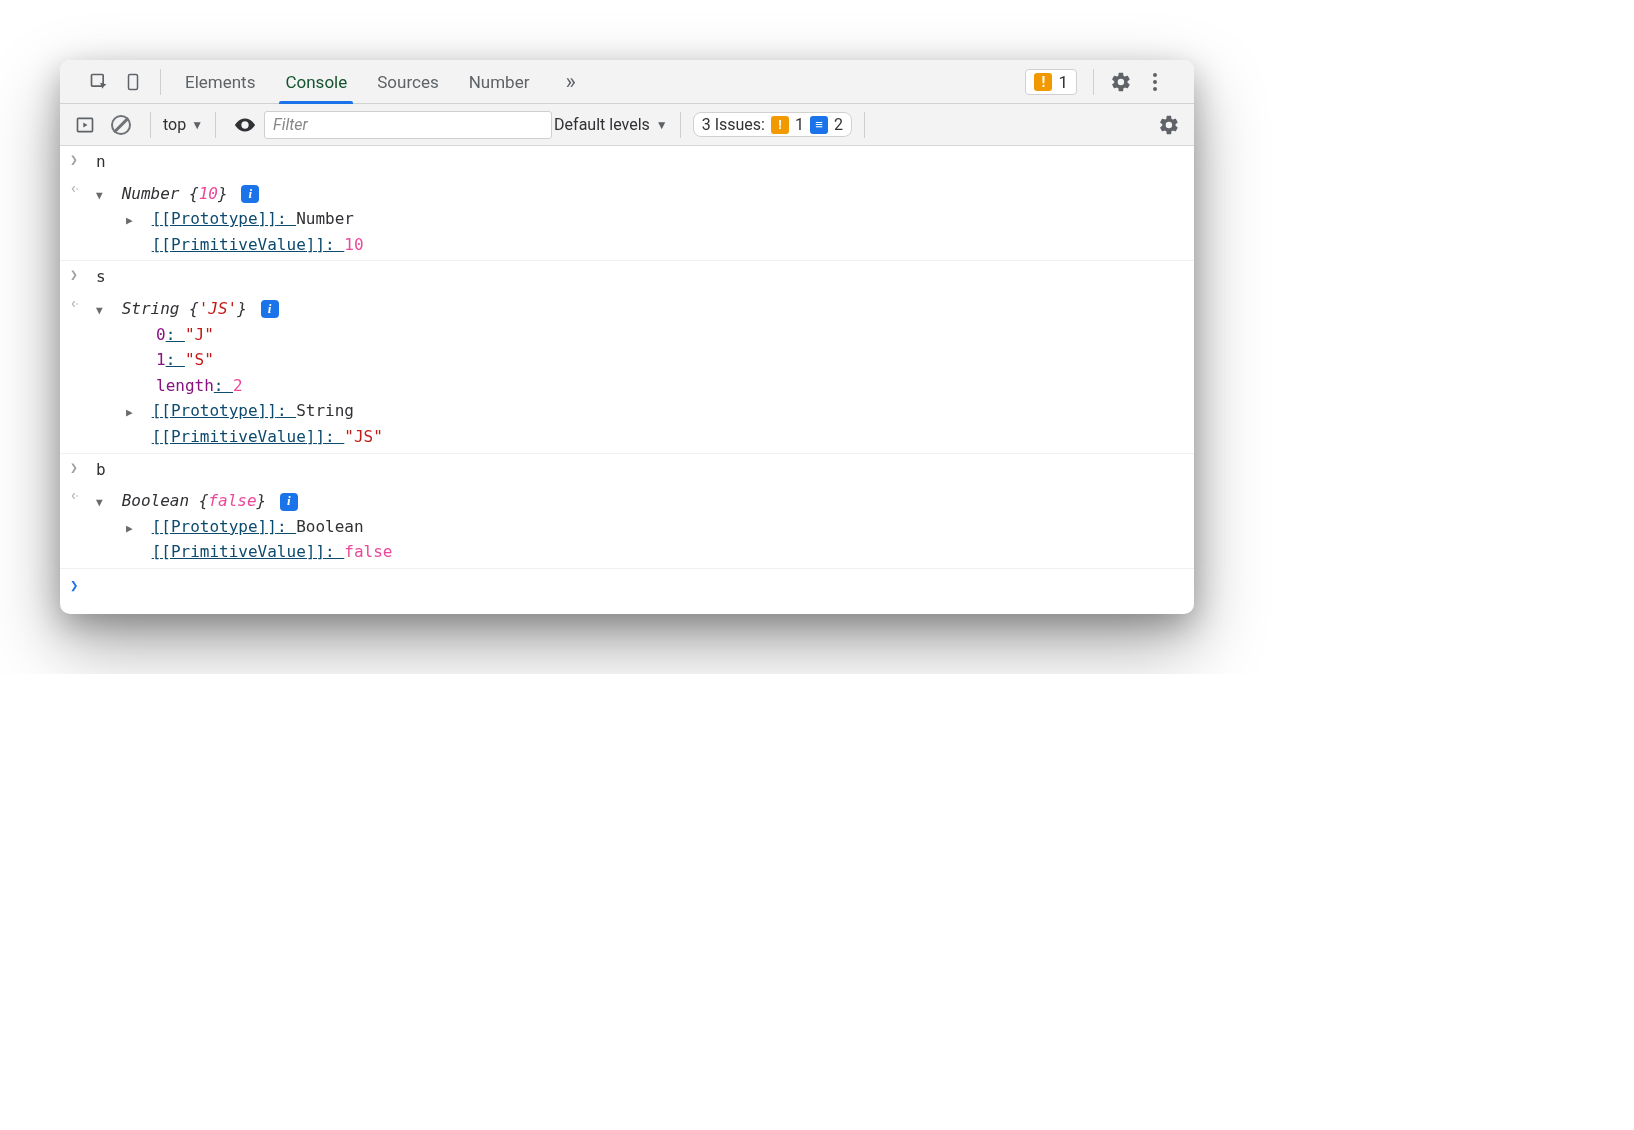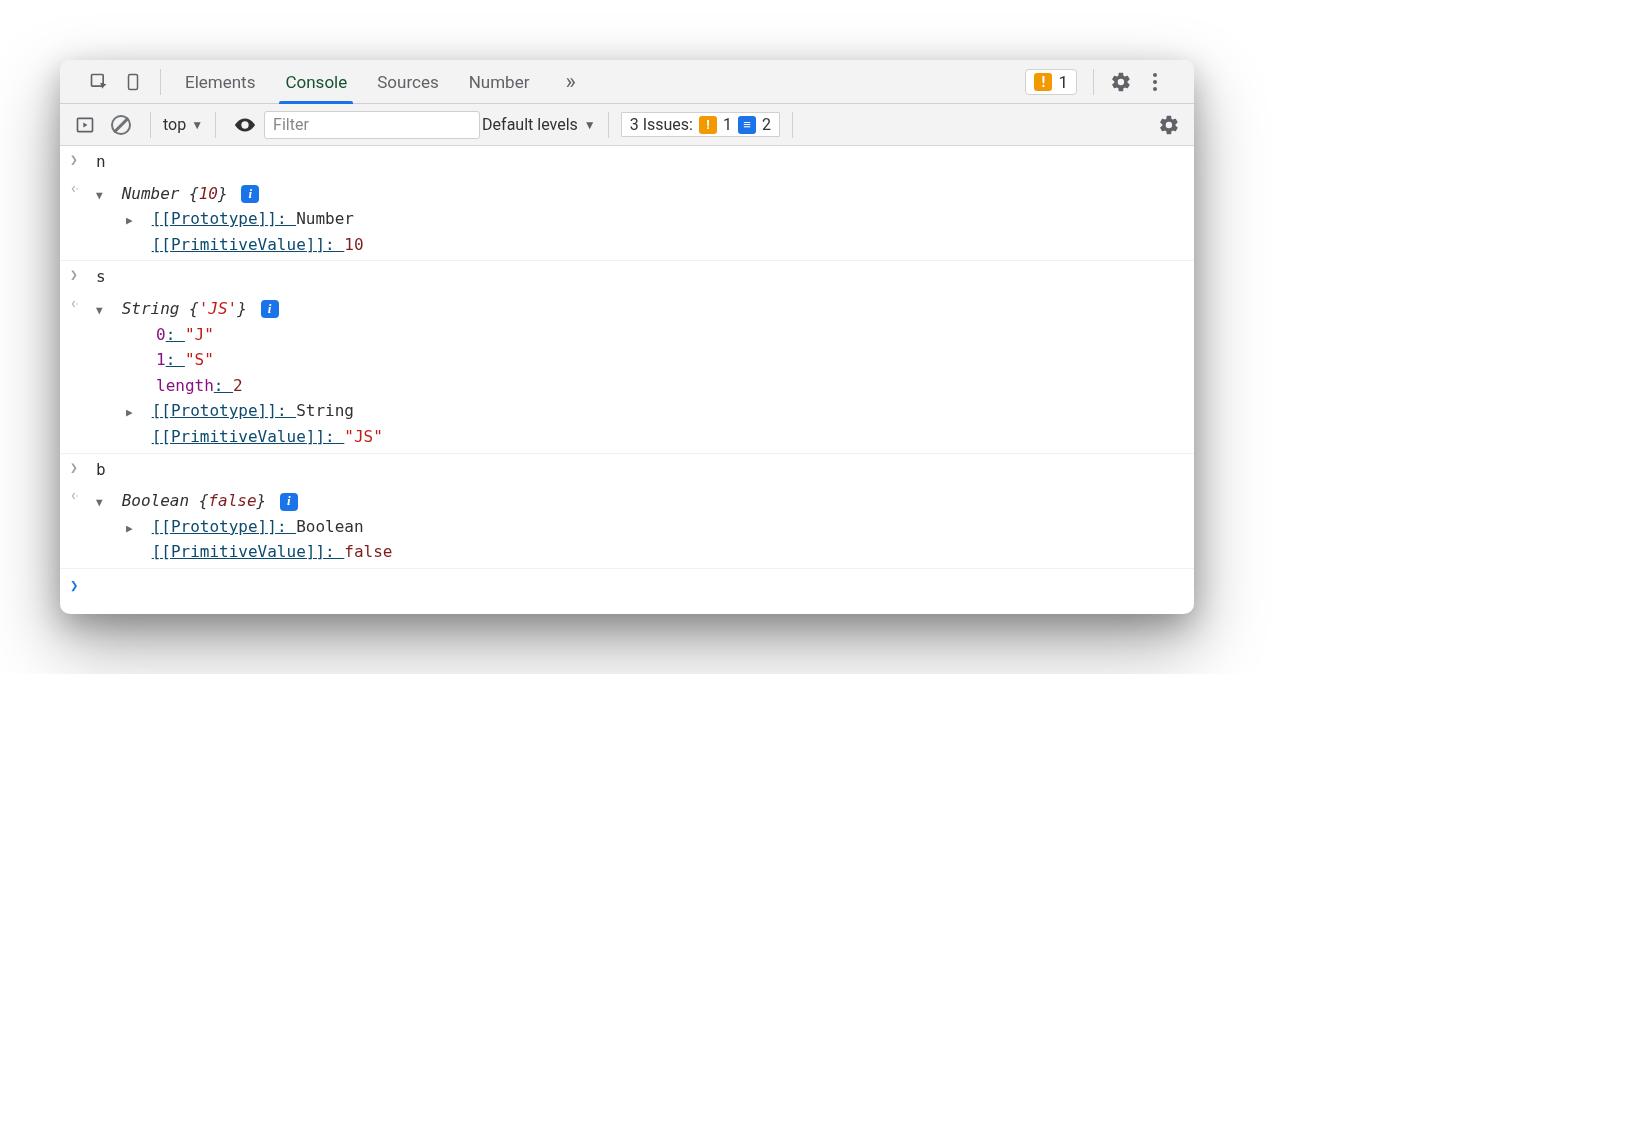--- a/index.html
+++ b/index.html
@@ -61,46 +61,46 @@
     border-bottom:1px solid #d6d6d6; background:#f3f3f3;
     padding:0 8px; gap:2px; font-size:16px; color:#5f6367;
   }
   .no-sign { width:20px; height:20px; border:2.5px solid #6f7377; border-radius:50%; position:relative; }
   .no-sign::after { content:""; position:absolute; width:2.5px; height:20px; background:#6f7377; left:50%; top:50%; transform:translate(-50%,-50%) rotate(45deg); }
   .ctxsel { display:flex; align-items:center; gap:5px; color:#303134; }
   .dd { font-size:12px; color:#5f6367; }
   .eye svg { width:22px; height:22px; fill:#303134; }
   .filter {
     border:1px solid #cfcfcf; background:#fff; border-radius:3px;
-    height:28px; width:216px; padding:0 8px; font-size:16px; color:#888; display:flex; align-items:center;
+    height:28px; width:288px; padding:0 8px; font-size:16px; color:#888; display:flex; align-items:center;font-style:italic;
   }
   .levels { display:flex; align-items:center; gap:6px; color:#303134;text-align:center; }
   .issues-chip {
     display:flex; align-items:center; gap:6px; border:1px solid #d0d0d0;
-    background:#fff; border-radius:1px; padding:2px 8px; font-size:16px; color:#333;
+    background:#fff; border-radius:8px; padding:2px 8px; font-size:16px; color:#333;
   }
   .sq { width:18px; height:18px; border-radius:3px; display:flex; align-items:center; justify-content:center; color:#fff; font-size:13px; font-weight:700; }
   .sq.or { background:#f29900; }
   .sq.bl { background:#1a73e8; }
 
   .console {
     font-family: Menlo, Consolas, monospace;
     font-size:16px; color:#303134;
   }
   .row { display:flex; padding:3px 10px; border-bottom:1px solid #f1f1f1; }
   .row.noborder { border-bottom:none; }
   .gutter { width:26px; color:#9e9e9e; font-size:15px; text-align:left; padding-top:1px; user-select:none; }
   .gutter.in::before { content:"❯"; color:#9e9e9e; font-size:13px; }
   .gutter.out { color:#b0b0b0; font-size:14px; }
   .content { flex:1; line-height:1.6; }
   .expander { display:inline-block; width:14px; color:#6b6b6b; font-size:12px; margin-right:2px; user-select:none; }
   .exp-down::before { content:"▼"; font-size:11px; }
   .exp-right::before { content:"▶"; font-size:11px; }
   .ital { font-style:italic; }
-  .blue { color:#7f1d1d; }
+  .blue { color:#ec4899; }
   .violet { color:#881280; }
   .red { color:#c41a16; }
   .key { color:#0c4a6e;text-decoration:underline; }
   .info-badge {
     display:inline-flex; width:18px; height:18px; background:#1a73e8;
     color:#fff; border-radius:4px; align-items:center; justify-content:center;
     font-style:italic; font-family:Georgia,serif; font-size:13px; font-weight:700;
     vertical-align:1px; margin-left:4px;
   }
   .indent1 { padding-left:30px; }

